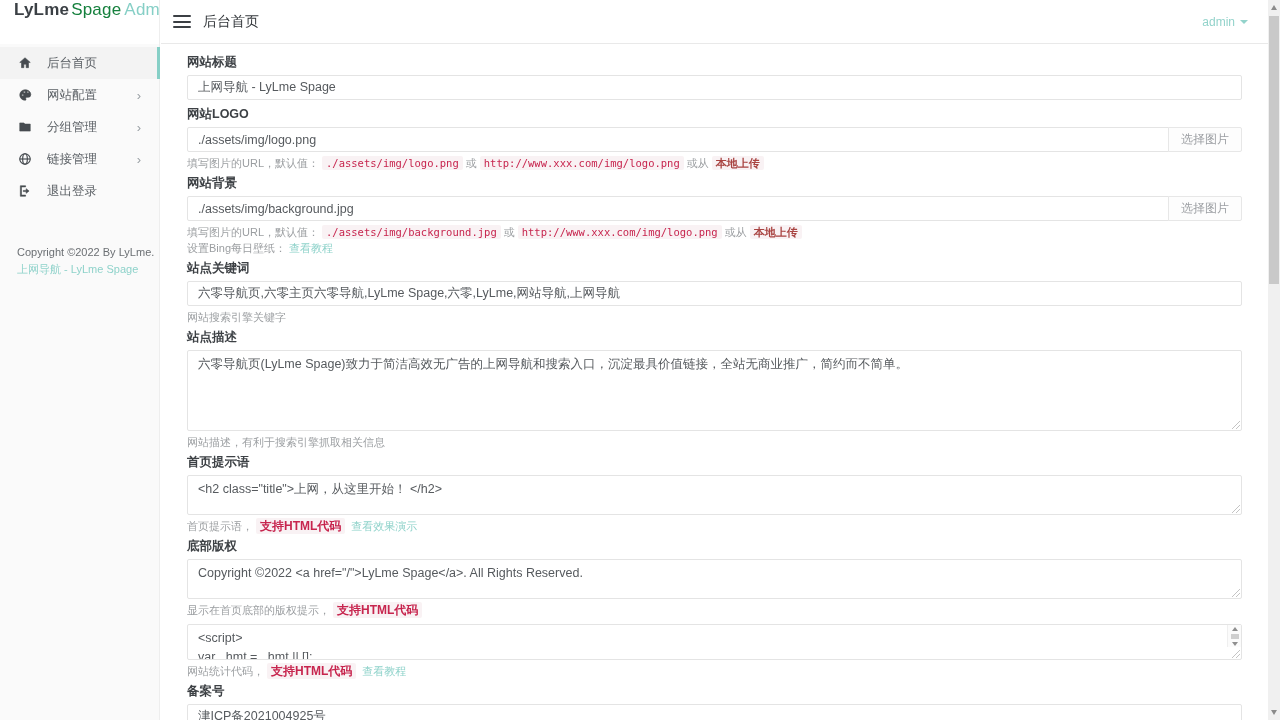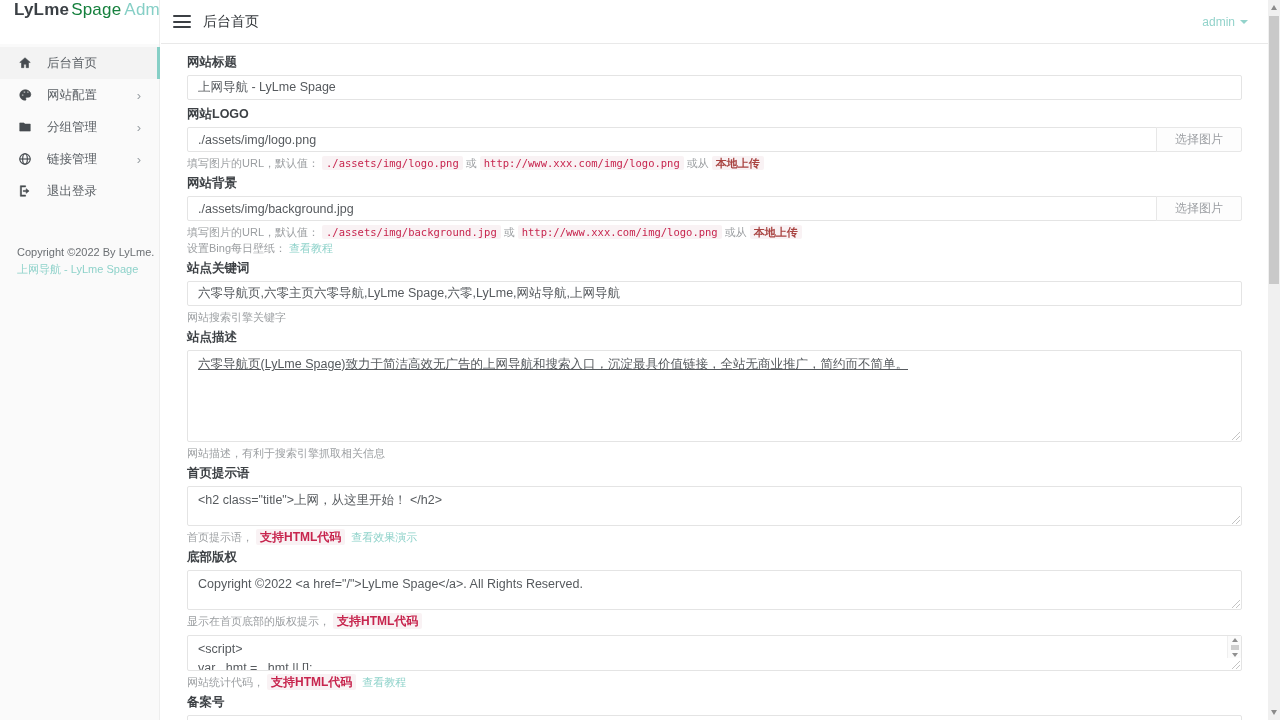--- a/index.html
+++ b/index.html
@@ -43,28 +43,28 @@
   .user .caret { width:0; height:0; border-left:4px solid transparent; border-right:4px solid transparent;
     border-top:4px solid #93d3cb; margin-left:5px; }
 
   .content { padding:12px 26px 0; }
   .fg { margin-bottom:8px; }
   .flabel { font-size:12.5px; font-weight:bold; color:#3d4145; line-height:13px; margin-bottom:6px; }
   .ctl-row { display:flex; }
   .ti { flex:1; height:25px; border:1px solid #e4e4e4; border-radius:2px;
     padding:3px 10px; font-size:12.5px; color:#565a5e; background:#fff; outline:none; width:100%;
     font-family:"Liberation Sans","DejaVu Sans",sans-serif; }
-  .btn-append { width:86px; height:25px; margin-left:-1px; border:1px solid #e7e7e7;
+  .btn-append { width:74px; height:25px; margin-left:-1px; border:1px solid #e7e7e7;
     border-radius:0 2px 2px 0; background:#fdfdfd; color:#9c9fa3; font-size:12px; cursor:pointer;
     font-family:"Liberation Sans","DejaVu Sans",sans-serif; }
   .ta-wrap { position:relative; }
   .ta { display:block; width:100%; border:1px solid #e4e4e4; border-radius:2px;
     padding:4px 10px; font-size:12.5px; line-height:1.55; color:#565a5e; resize:none;
     overflow:hidden; outline:none; font-family:"Liberation Sans","DejaVu Sans",sans-serif; }
-  .ta.h-desc { height:92px;text-decoration:underline; }
+  .ta.h-desc { height:81px; }
   .ta.h-tip  { height:40px; }
   .ta.h-copy { height:40px; }
   .ta.h-stat { height:36px; padding-right:36px; }
 
   .grip { position:absolute; right:2px; bottom:2px; width:10px; height:10px; cursor:nwse-resize;
     background:repeating-linear-gradient(135deg, transparent 0 2px, #c4c4c4 2px 3px);
     clip-path:polygon(100% 0, 100% 100%, 0 100%); }
 
   .ta-scroll { position:absolute; top:1px; right:1px; width:14px; height:22px;
     display:flex; flex-direction:column; align-items:center; background:#fbfbfb;

